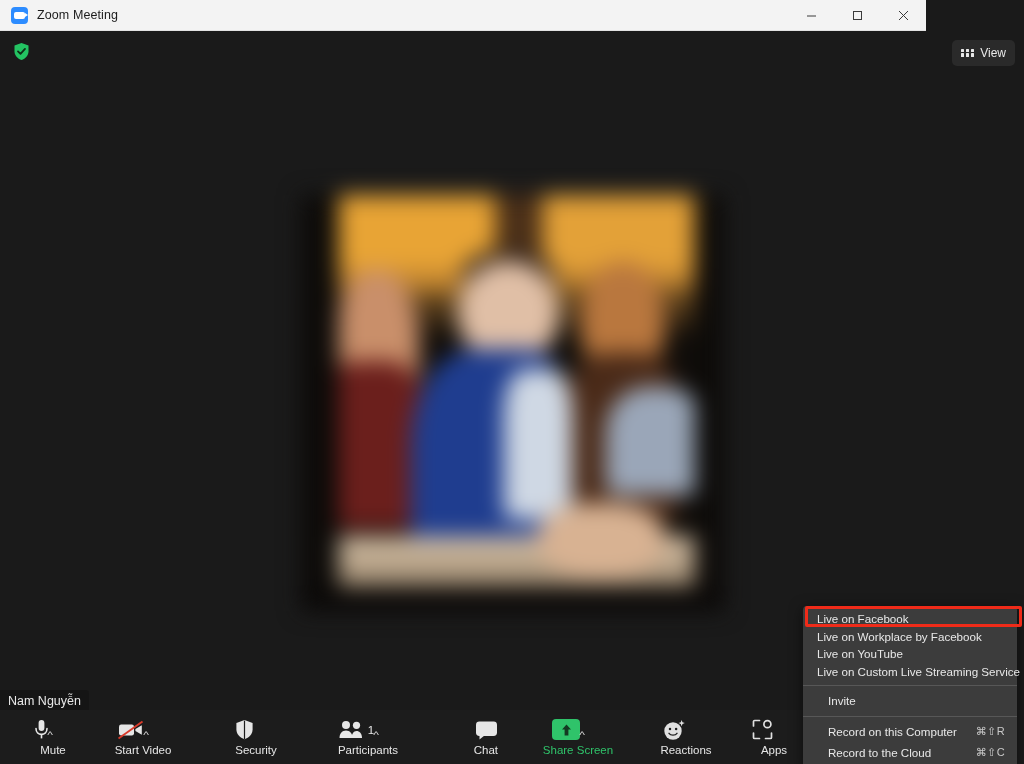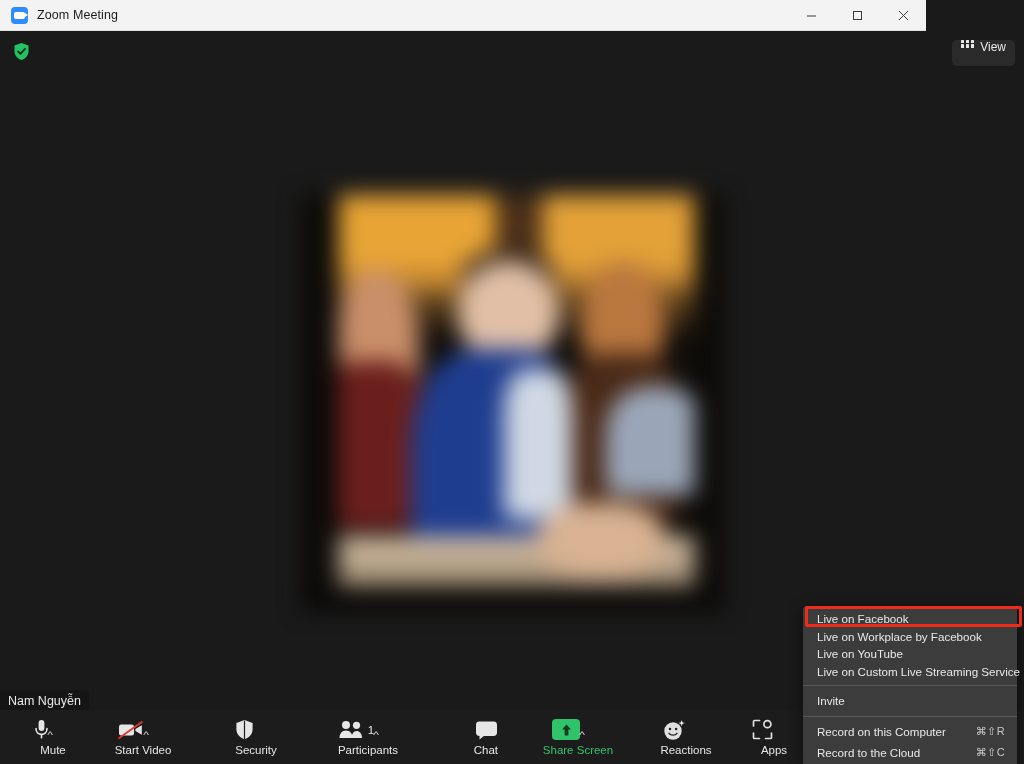--- a/index.html
+++ b/index.html
@@ -44,21 +44,21 @@
   }
 
   .enc-shield{
     position:absolute; left:13px; top:11px; width:17px; height:19px;
   }
   .enc-shield svg{ display:block; }
 
   .view-btn{
     position:absolute; right:9px; top:9px; height:26px; padding:0 9px;
     background:rgba(255,255,255,.07); border-radius:5px;
-    display:flex; align-items:flex-start; gap:6px;
+    display:flex; align-items:center; gap:6px;
     color:#e9e9e9; font-size:12px;
   }
   .grid-ico{ display:flex; flex-direction:column; gap:1.5px; }
   .grid-ico i{ display:flex; gap:1.5px; }
   .grid-ico i b{ display:block; width:3.5px; height:3.5px; background:#e9e9e9; border-radius:.5px; }
   .grid-ico i:first-child b{ height:2.5px; }
 
   
   .video{
     position:absolute; left:305px; top:168px; width:415px; height:408px;
@@ -97,21 +97,21 @@
   .menu{
     position:absolute; left:803px; top:575px; width:214px;
     background:#3c3c3c; border-radius:4px; padding:4px 0 5px 0;
     box-shadow:0 3px 14px rgba(0,0,0,.55); z-index:40;
   }
   .mi{
     height:17.5px; display:flex; align-items:center;
     padding:0 12px 0 14px; color:#e8e8e8; font-size:11.6px; white-space:nowrap;
   }
   .mi .sc{ margin-left:auto; color:#c9c9c9; font-size:11px; letter-spacing:.4px; }
-  .mi.pad{ height:21px; }
+  .mi.pad{ height:21px;margin-left:11px; }
   .mi-sep{ height:1px; background:#575757; margin:5px 0 4px 0; }
   .hl-ring{
     position:absolute; left:805px; top:575px; width:217px; height:21px;
     border:3px solid #ef2b19; border-radius:2px; z-index:41; pointer-events:none;
   }
 
   
   .toolbar{
     position:absolute; left:0; bottom:0; width:1024px; height:54px;
     background:#1c1c1c; display:flex; align-items:center; z-index:30;

